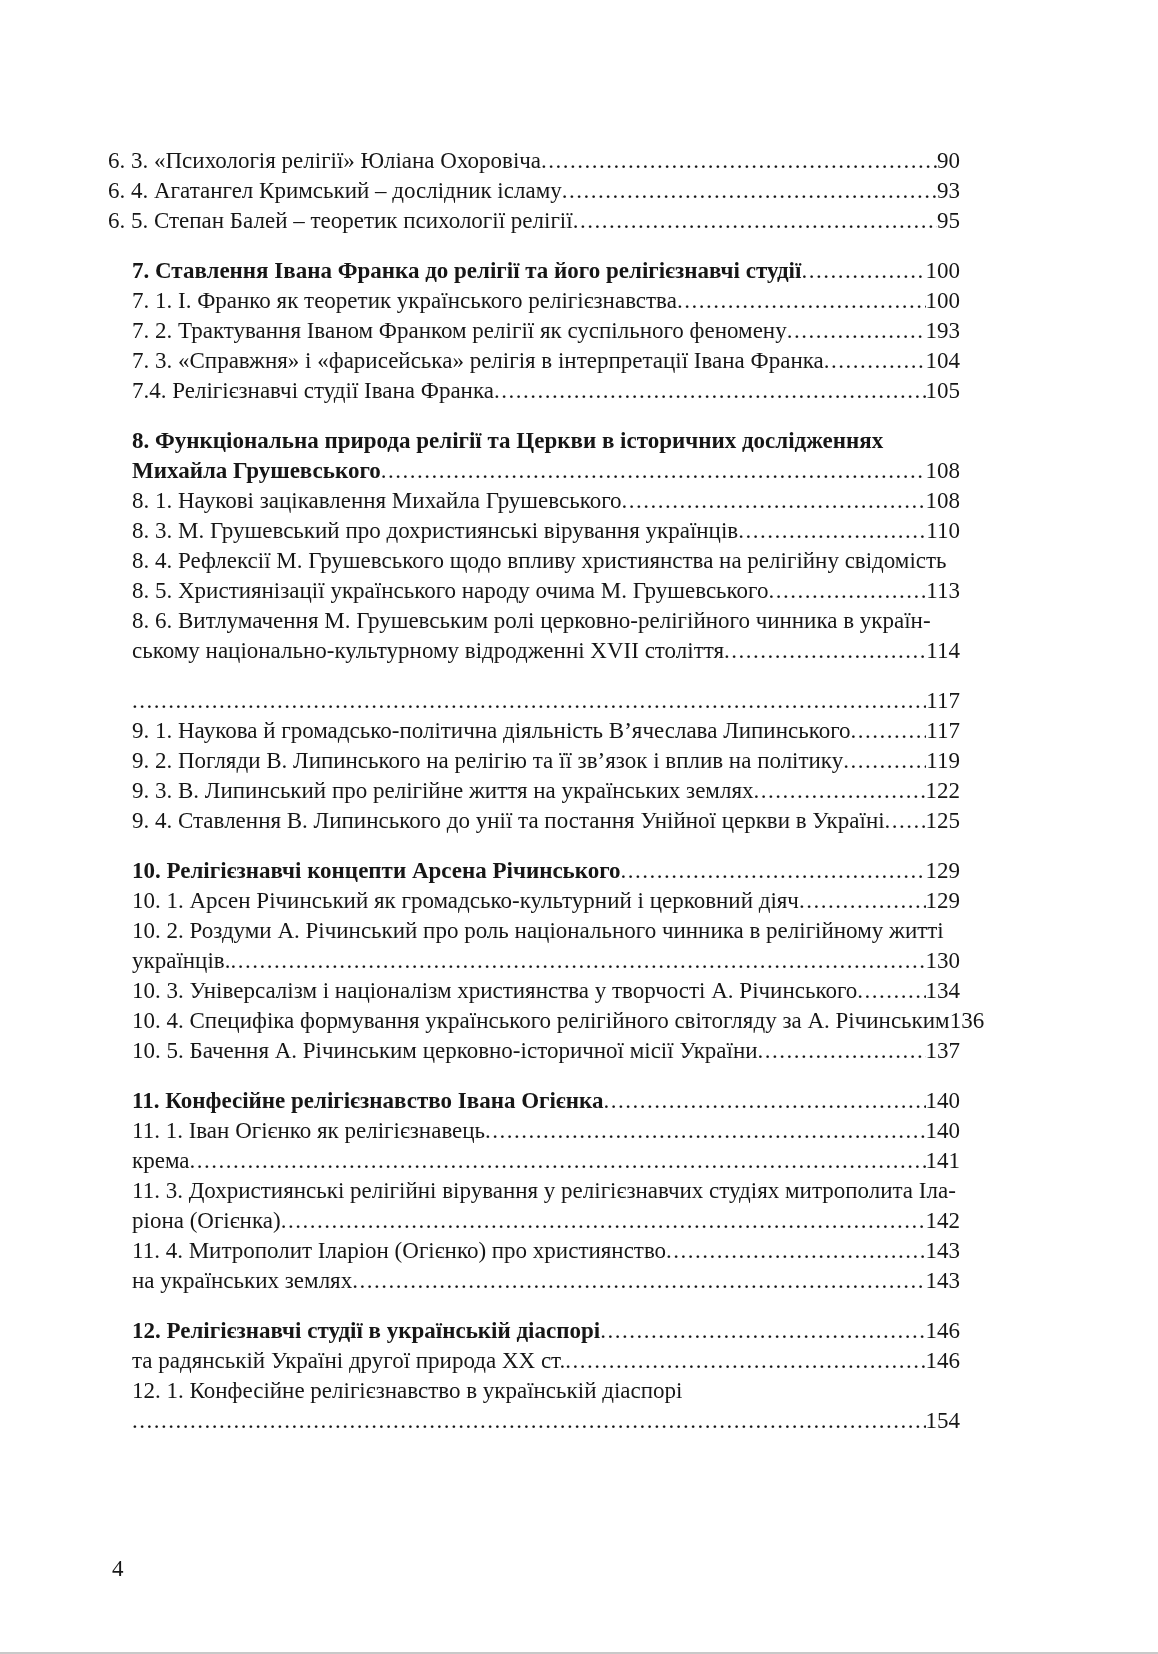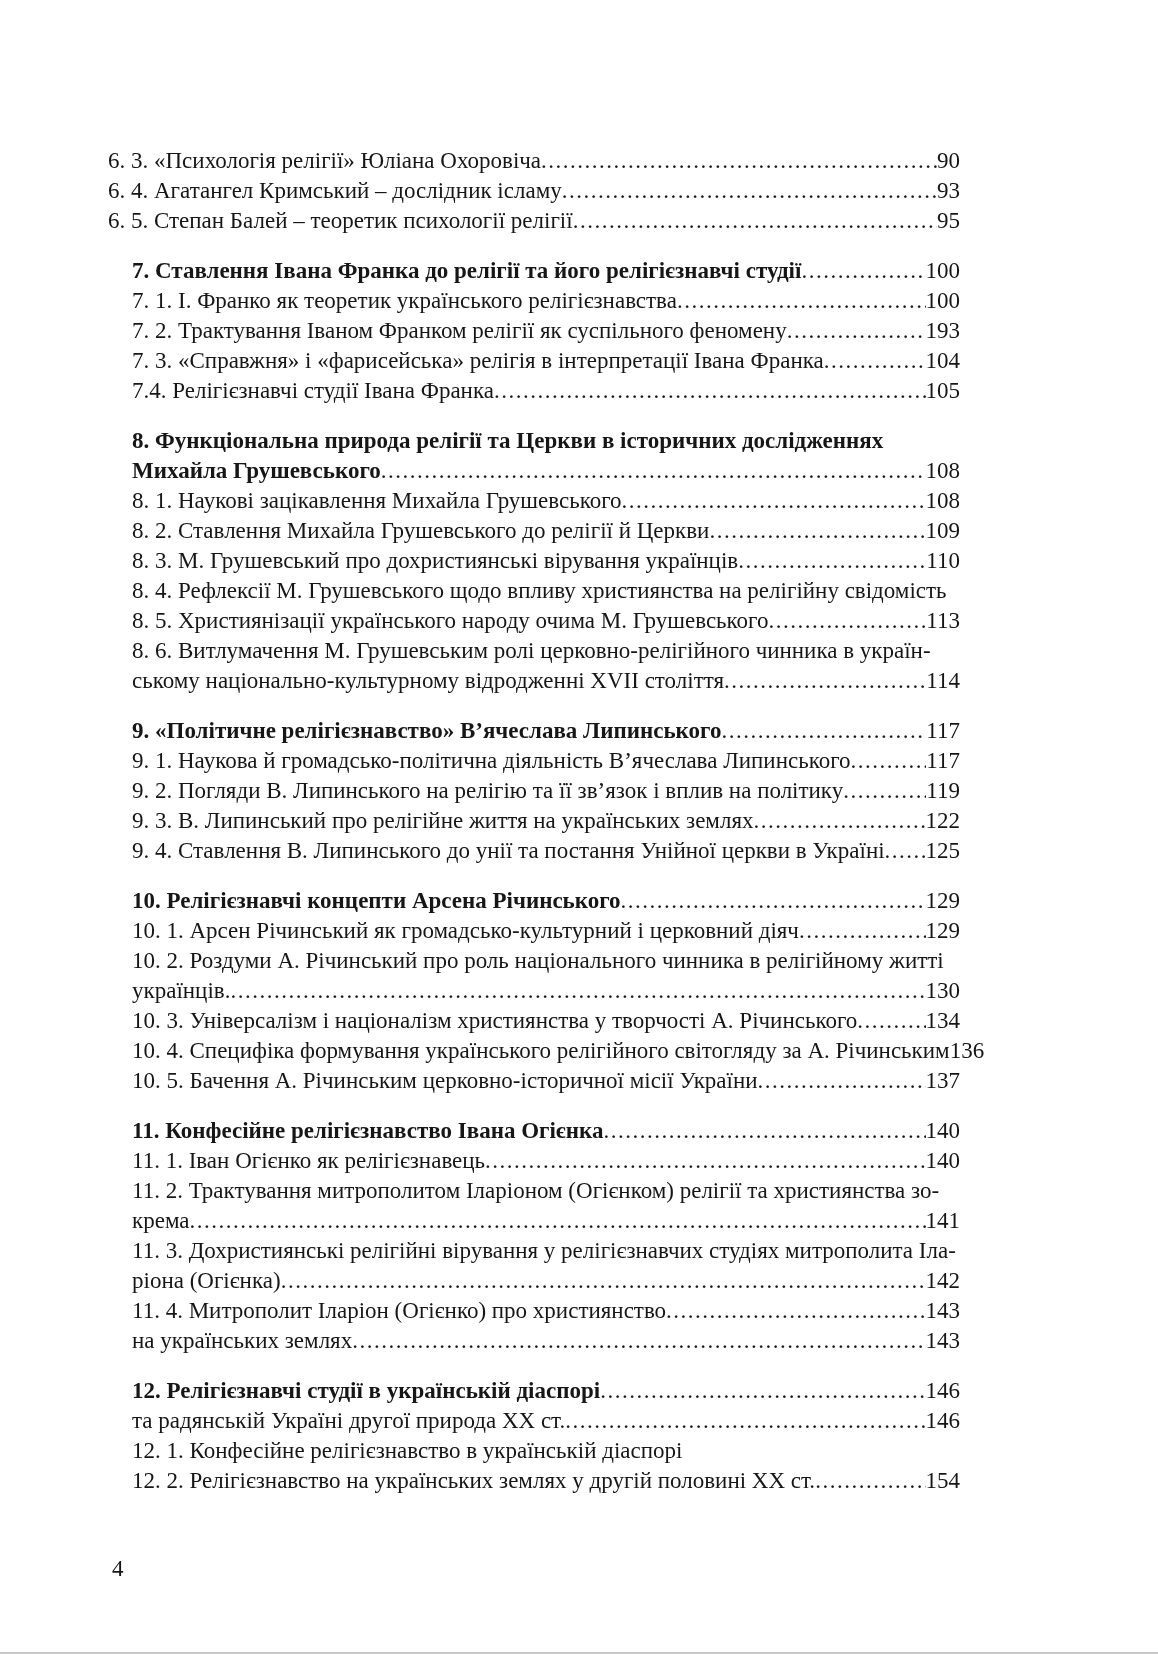--- a/index.html
+++ b/index.html
@@ -123,25 +123,20 @@
     <span class="title">Михайла Грушевського</span>
     <span class="leader"></span>
     <span class="pagenum">108</span>
   </div>
         <div class="row">
     <span class="title">8. 1. Наукові зацікавлення Михайла Грушевського</span>
     <span class="leader"></span>
     <span class="pagenum">108</span>
   </div>
         <div class="row">
-    <span class="title">8. 2. Ставлення Михайла Грушевського до релігії й Церкви </span>
-    <span class="leader"></span>
-    <span class="pagenum">109</span>
-  </div>
-        <div class="row">
     <span class="title">8. 3. М. Грушевський про дохристиянські вірування українців </span>
     <span class="leader"></span>
     <span class="pagenum">110</span>
   </div>
         <div class="row">
     <span class="title">8. 4. Рефлексії М. Грушевського щодо впливу християнства на релігійну свідомість</span>
 
   </div>
         <div class="row">
     <span class="title">8. 5. Християнізації українського народу очима М. Грушевського</span>
@@ -153,21 +148,20 @@
 
   </div>
         <div class="row">
     <span class="title">ському національно-культурному відродженні XVII століття</span>
     <span class="leader"></span>
     <span class="pagenum">114</span>
   </div>
       </div>
       <div class="group">
         <div class="row bold">
-    <span class="title">9. «Політичне релігієзнавство» В’ячеслава Липинського</span>
     <span class="leader"></span>
     <span class="pagenum">117</span>
   </div>
         <div class="row">
     <span class="title">9. 1. Наукова й громадсько-політична діяльність В’ячеслава Липинського</span>
     <span class="leader"></span>
     <span class="pagenum">117</span>
   </div>
         <div class="row">
     <span class="title">9. 2. Погляди В. Липинського на релігію та її зв’язок і вплив на політику </span>
@@ -226,24 +220,20 @@
     <span class="title">11. Конфесійне релігієзнавство Івана Огієнка </span>
     <span class="leader"></span>
     <span class="pagenum">140</span>
   </div>
         <div class="row">
     <span class="title">11. 1. Іван Огієнко як релігієзнавець </span>
     <span class="leader"></span>
     <span class="pagenum">140</span>
   </div>
         <div class="row">
-    <span class="title">11. 2. Трактування митрополитом Іларіоном (Огієнком) релігії та християнства зо-</span>
-
-  </div>
-        <div class="row">
     <span class="title">крема  </span>
     <span class="leader"></span>
     <span class="pagenum">141</span>
   </div>
         <div class="row">
     <span class="title">11. 3. Дохристиянські релігійні вірування у релігієзнавчих студіях митрополита Іла-</span>
 
   </div>
         <div class="row">
     <span class="title">ріона (Огієнка)</span>
@@ -270,21 +260,20 @@
         <div class="row">
     <span class="title">та радянській Україні другої природа ХХ ст. </span>
     <span class="leader"></span>
     <span class="pagenum">146</span>
   </div>
         <div class="row">
     <span class="title">12. 1. Конфесійне релігієзнавство в українській діаспорі</span>
 
   </div>
         <div class="row">
-    <span class="title">12. 2. Релігієзнавство на українських землях у другій половині ХХ ст. </span>
     <span class="leader"></span>
     <span class="pagenum">154</span>
   </div>
       </div>
     </div>
   <div class="footer-num">4</div>
   <div class="scan-edge"></div>
 </div>
 
 </body></html>

